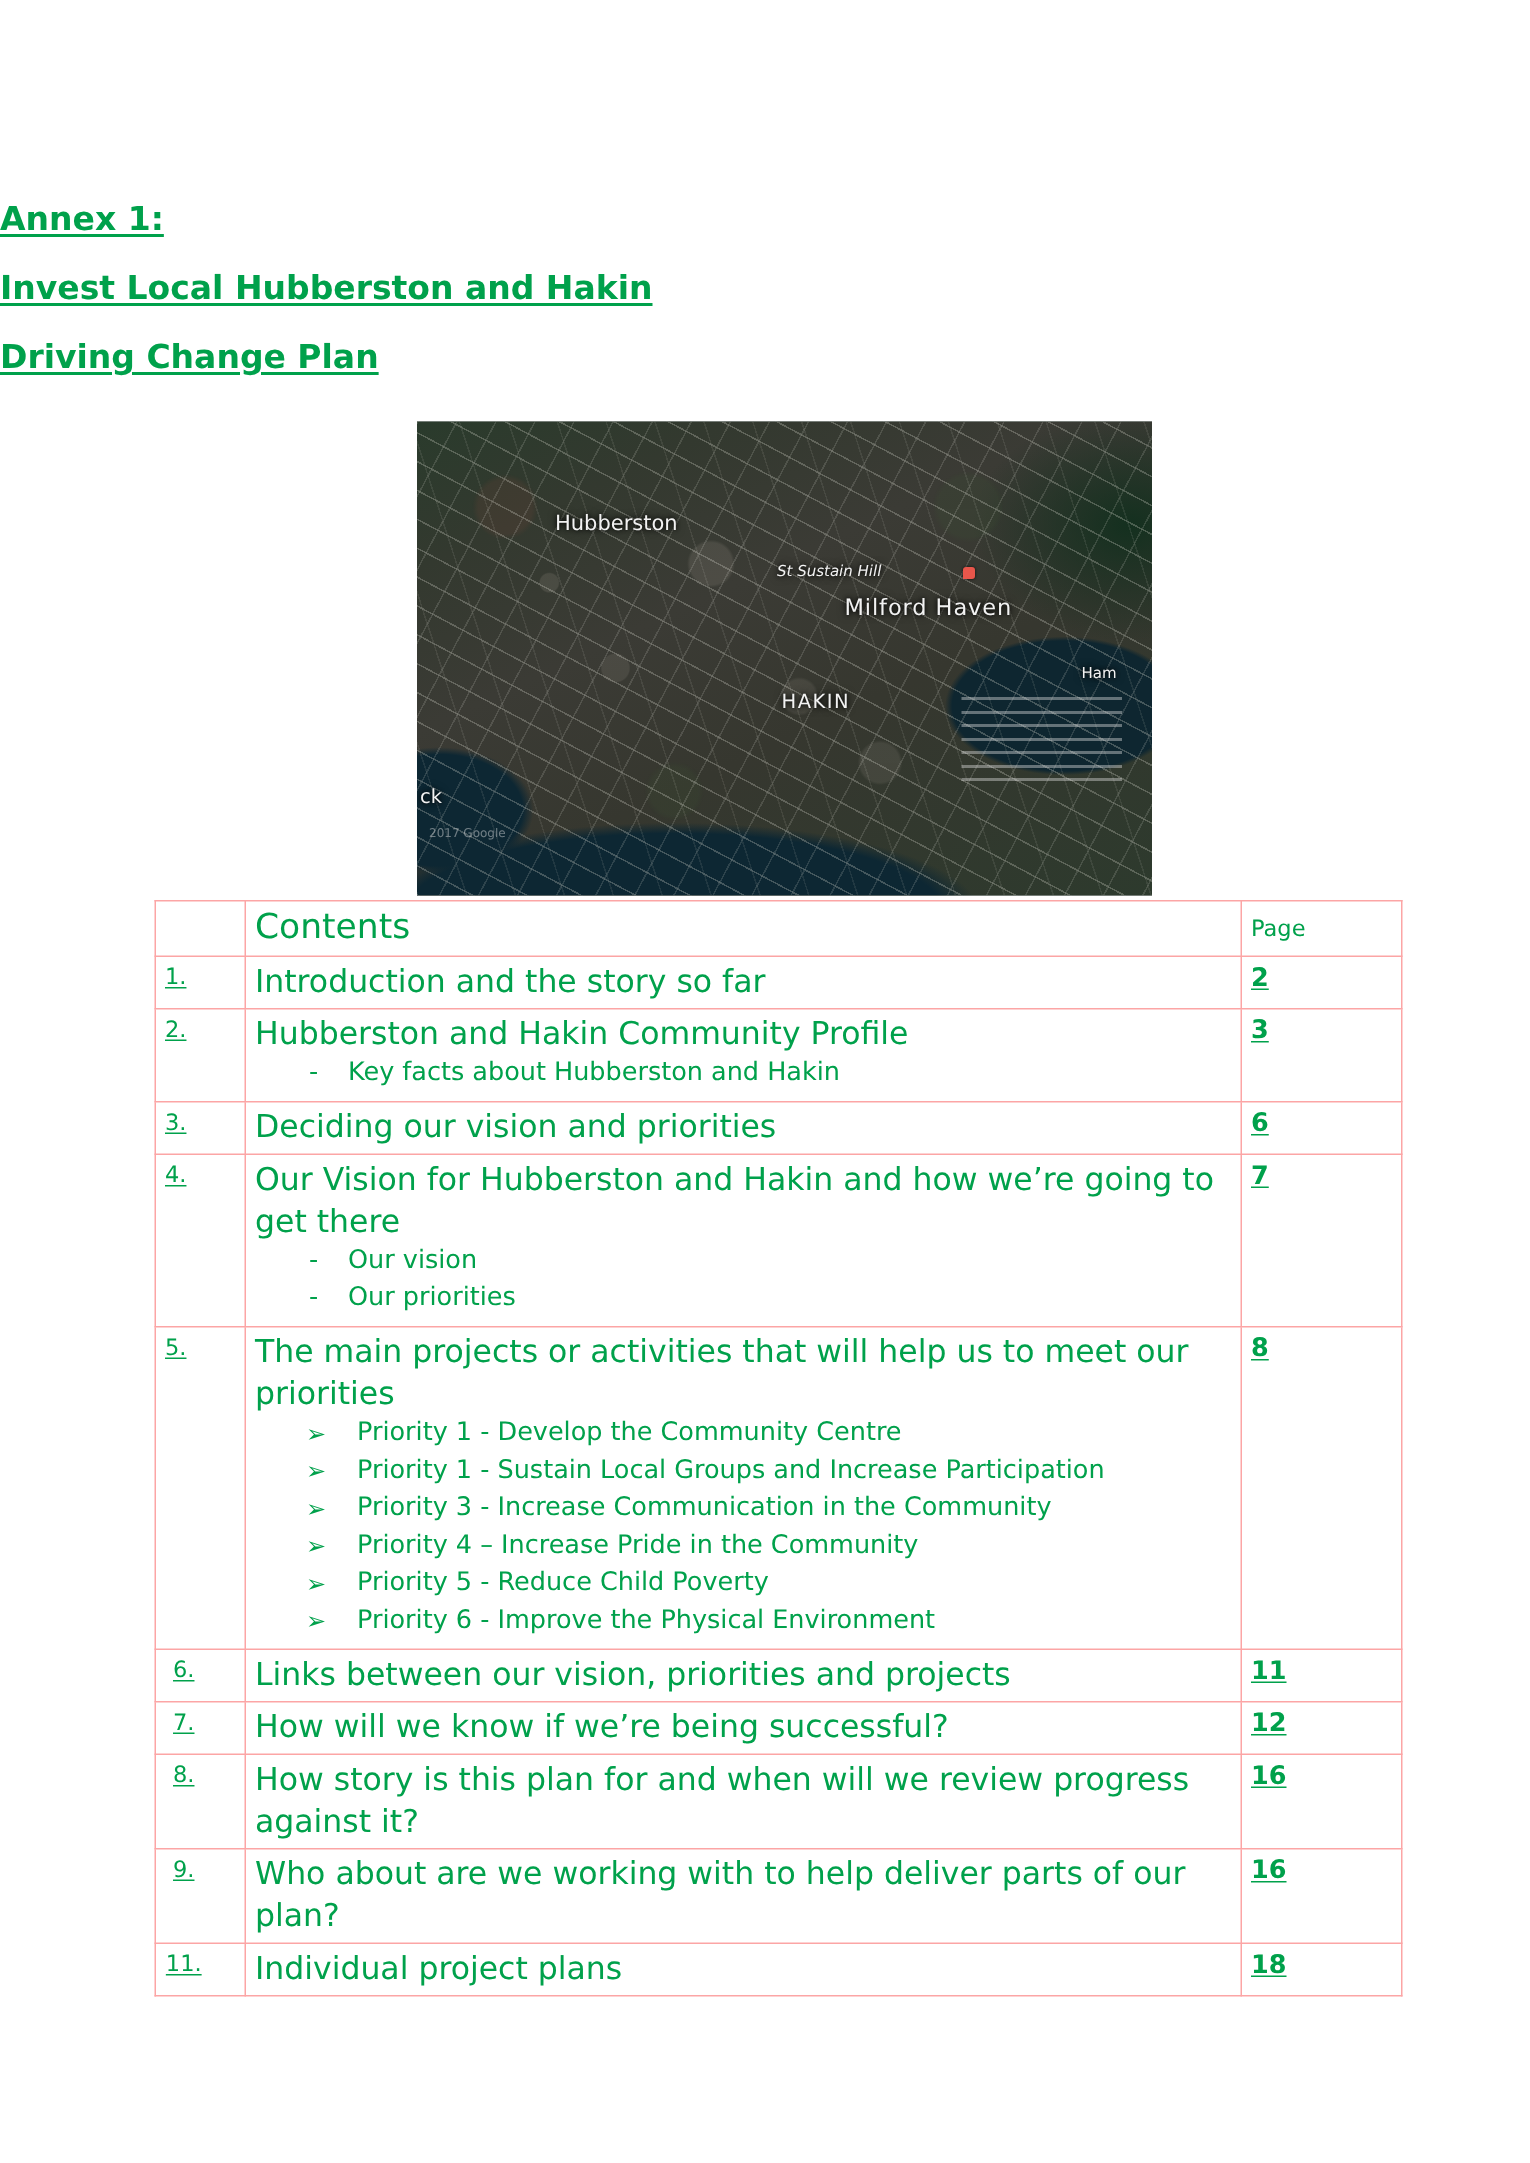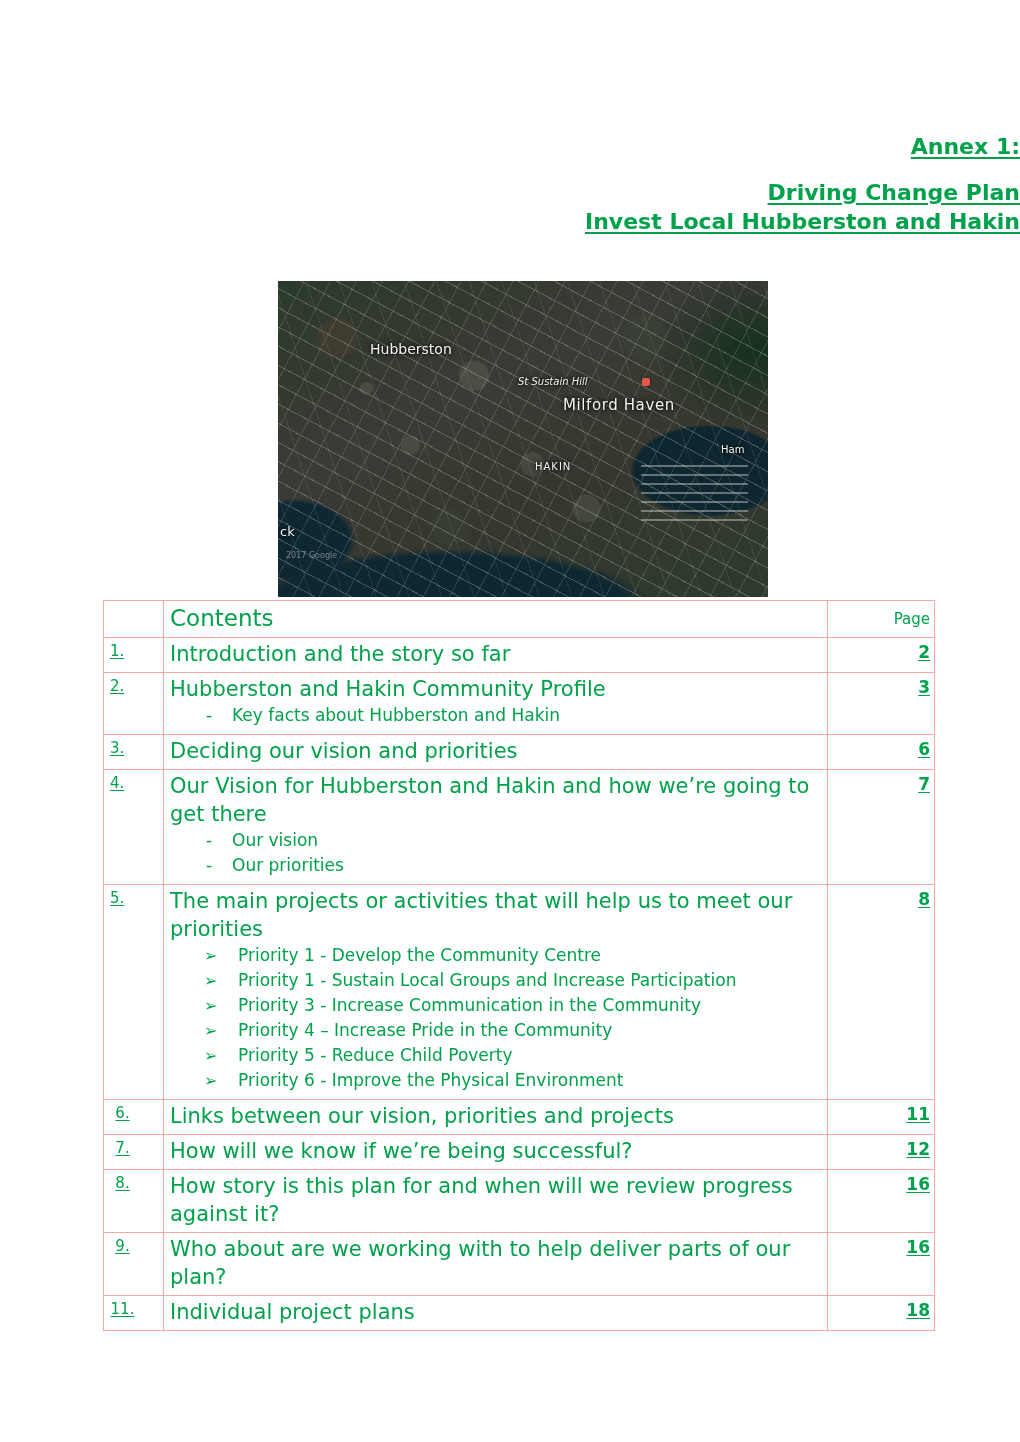--- a/index.html
+++ b/index.html
@@ -15,22 +15,21 @@
   }
   .page {
     width: 1020px; height: 1442px;
     position: relative;
     background: #fff;
   }
 
   
   .title-block {
     padding-top: 132px;
-    text-align: right;
-    padding-left: 15px;
+    text-align: left;
   }
   .doc-title {
     color: #00A14B;
     font-weight: bold;
     font-size: 22px;
     line-height: 29px;
     text-decoration: underline;
     text-underline-offset: 3px;
     margin: 0 0 17px 0;
     font-family: "DejaVu Sans", sans-serif;
@@ -88,21 +87,21 @@
     position: absolute;
     color: #f2f2f2;
     font-family: "DejaVu Sans", sans-serif;
     text-shadow: 0 0 3px rgba(0,0,0,.9), 0 0 6px rgba(0,0,0,.7);
     white-space: nowrap;
     pointer-events: none;
   }
   .lbl-hubberston { left: 92px; top: 60px; font-size: 14px; }
   .lbl-stlawrence { left: 240px; top: 95px; font-size: 10px; font-style: italic; }
   .lbl-milford { left: 285px; top: 115px; font-size: 15px; letter-spacing: .6px; }
-  .lbl-hakin { left: 257px; top: 180px; font-size: 10px; letter-spacing: 1px; }
+  .lbl-hakin { left: 243px; top: 180px; font-size: 13px; letter-spacing: 1px; }
   .lbl-ck { left: 2px; top: 243px; font-size: 13px; }
   .lbl-ham { left: 443px; top: 163px; font-size: 10px; }
   .map-pin {
     position: absolute; left: 364px; top: 97px;
     width: 8px; height: 8px; background: #e8564b;
     border-radius: 2px 2px 2px 0;
     box-shadow: 0 0 2px rgba(0,0,0,.8);
   }
   .map-credit {
     position: absolute; left: 8px; bottom: 37px;
@@ -147,21 +146,20 @@
   .ttl.header {
     font-size: 23px;
     line-height: 30px;
   }
   .pg {
     font-size: 17px;
     line-height: 24px;
     font-weight: bold;
     padding-left: 10px;
     padding-top: 3px;
-    text-align: right;
   }
   .pg u { text-decoration: underline; text-underline-offset: 2px; }
   .pg.head {
     font-size: 15px;
     font-weight: normal;
     padding-top: 6px;
   }
 
   ul.sub {
     list-style: none;
@@ -186,22 +184,22 @@
     font-size: 16px;
   }
 </style>
 </head>
 <body>
 
 <div class="page">
 
   <div class="title-block">
     <div class="doc-title t1">Annex 1:</div>
+    <div class="doc-title t2">Invest Local Hubberston and Hakin</div>
     <div class="doc-title t3">Driving Change Plan</div>
-    <div class="doc-title t2">Invest Local Hubberston and Hakin</div>
   </div>
 
   <div class="map-wrap">
     <div class="map-canvas"></div>
     <div class="blocks"></div>
     <div class="streets"></div>
     <div class="marina"></div>
     <div class="map-pin"></div>
     <div class="map-label lbl-hubberston">Hubberston</div>
     <div class="map-label lbl-stlawrence">St Sustain Hill</div>

